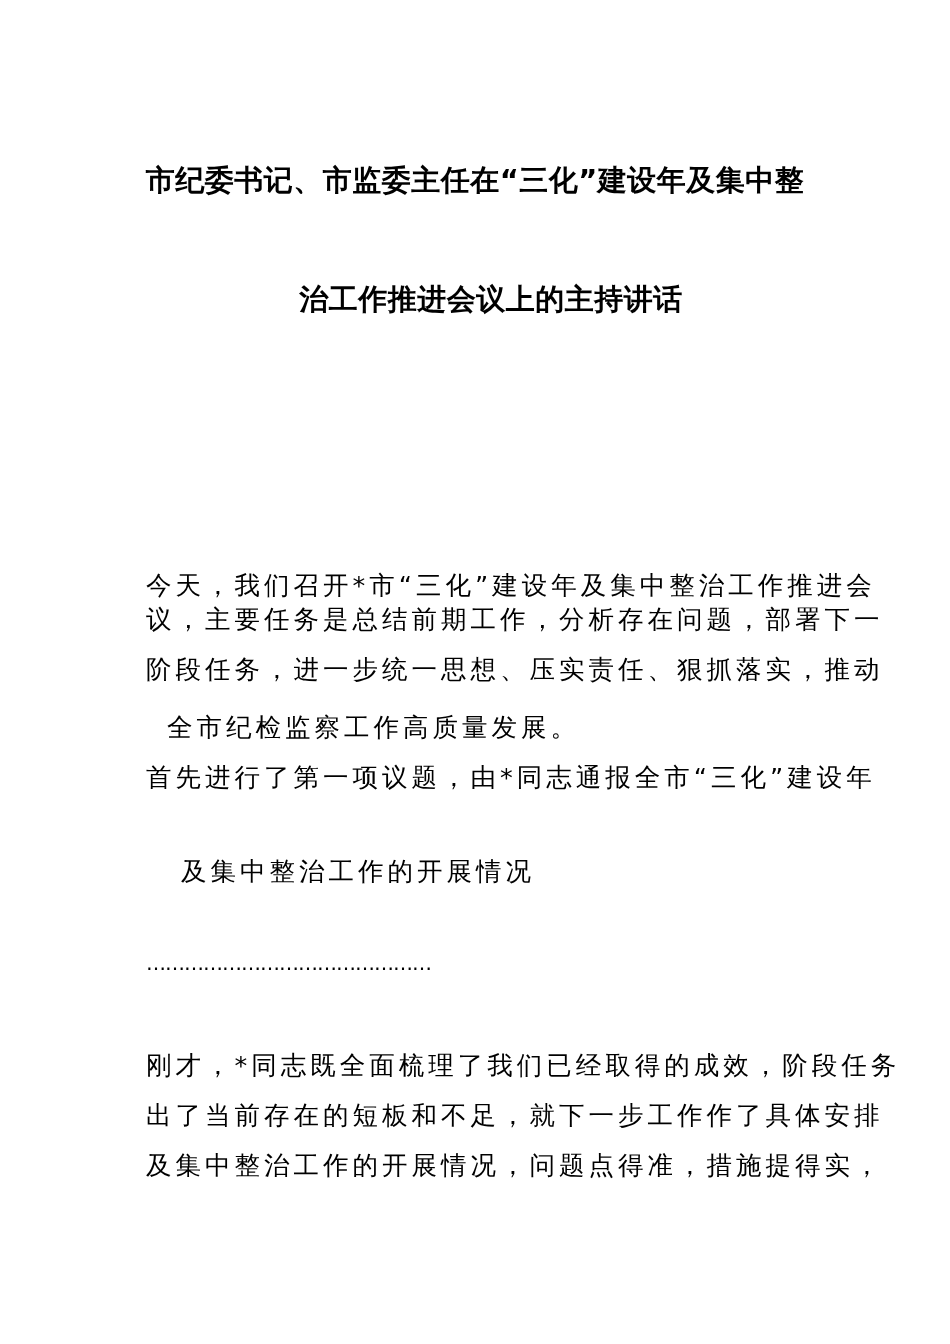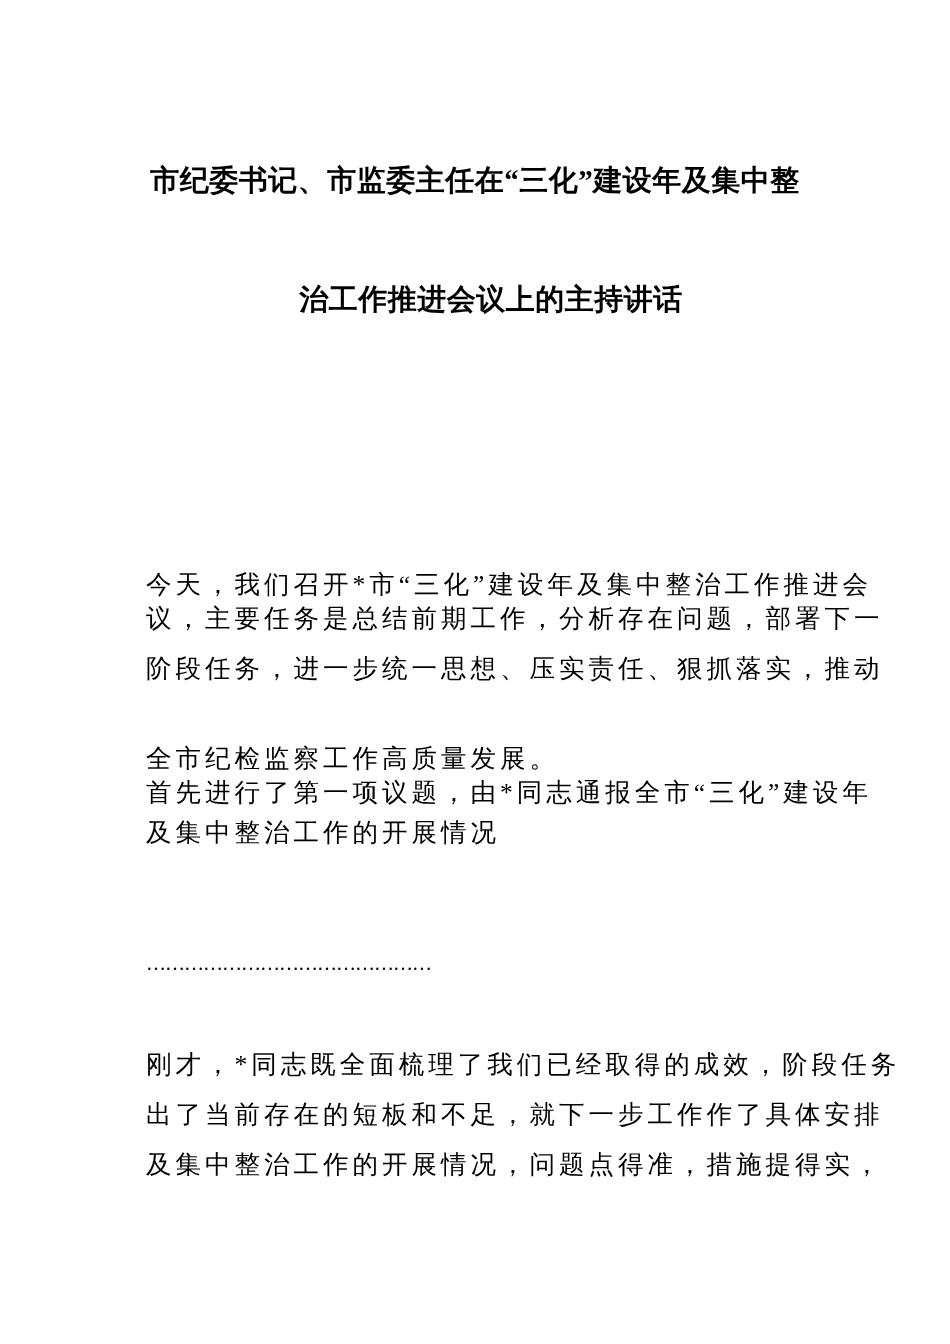--- a/index.html
+++ b/index.html
@@ -14,21 +14,20 @@
       overflow: hidden;
       font-family: "DejaVu Sans", sans-serif;
       color: #000000;
     }
     .page {
       position: absolute;
       left: 0; top: 0;
       width: 950px;
       height: 1305px;
       background: #ffffff;
-      font-family: Liberation Serif, serif;
     }
     .title-line {
       position: absolute;
       left: 0;
       width: 950px;
       text-align: center;
       font-size: 29px;
       font-weight: bold;
       line-height: 40px;
       letter-spacing: 0.5px;
@@ -61,26 +60,26 @@
 <div class="page">
 
   <div class="title-line title-1">市纪委书记、市监委主任在“三化”建设年及集中整</div>
   <div class="title-line title-2">治工作推进会议上的主持讲话</div>
 
 
   <div>
     <div class="body-line" style="top:552px;margin-top:16px;">今天，我们召开*市“三化”建设年及集中整治工作推进会</div>
     <div class="body-line" style="top:602px;">议，主要任务是总结前期工作，分析存在问题，部署下一</div>
     <div class="body-line" style="top:652px;">阶段任务，进一步统一思想、压实责任、狠抓落实，推动</div>
-    <div class="body-line" style="top:742px;">全市纪检监察工作高质量发展。</div>
+    <div class="body-line" style="top:710px;margin-left:21px;">全市纪检监察工作高质量发展。</div>
   </div>
 
   <div>
-    <div class="body-line" style="top:776px;">首先进行了第一项议题，由*同志通报全市“三化”建设年</div>
-    <div class="body-line" style="top:816px;">及集中整治工作的开展情况</div>
+    <div class="body-line" style="top:760px;">首先进行了第一项议题，由*同志通报全市“三化”建设年</div>
+    <div class="body-line" style="top:854px;margin-left:35px;">及集中整治工作的开展情况</div>
   </div>
 
   <div class="dots">………………………………………</div>
 
   <div>
     <div class="body-line" style="top:1048px;">刚才，*同志既全面梳理了我们已经取得的成效，阶段任务</div>
     <div class="body-line" style="top:1098px;">出了当前存在的短板和不足，就下一步工作作了具体安排</div>
     <div class="body-line" style="top:1148px;">及集中整治工作的开展情况，问题点得准，措施提得实，</div>
   </div>
 

